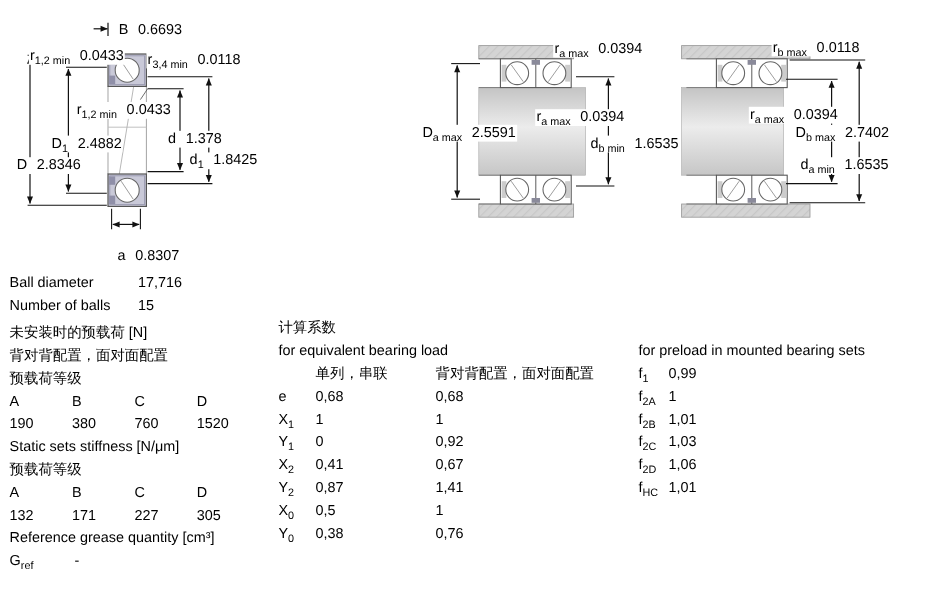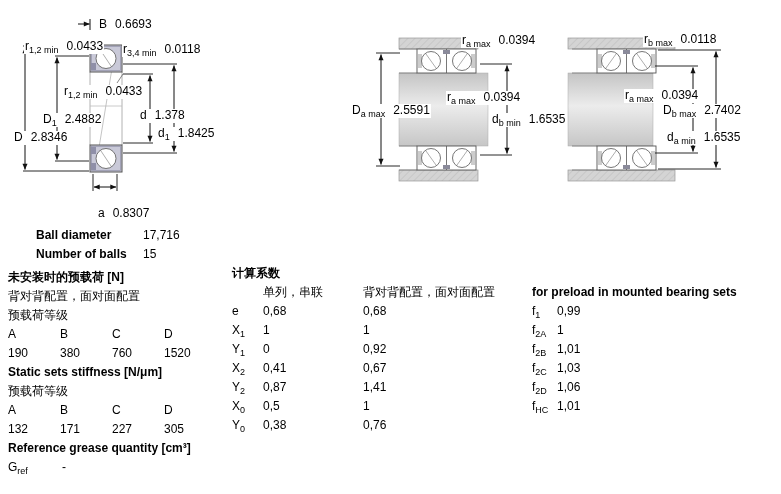--- a/index.html
+++ b/index.html
@@ -4,23 +4,23 @@
 <style>
   html,body{margin:0;padding:0;background:#fff;}
   body{font-family:"Liberation Sans","DejaVu Sans",sans-serif;color:#000;}
   #canvas{position:relative;width:781px;height:494px;background:#fff;overflow:hidden;}
   svg{position:absolute;left:0;top:0;}
   .dim{position:absolute;background:#fff;font-size:12px;line-height:13px;white-space:nowrap;padding:0 1px;margin-top:12px;}
   .dim sub{font-size:9px;line-height:8px;}
   .dim .val{margin-left:8px;}
   .col{position:absolute;font-size:12px;}
   .row{height:19px;line-height:19px;white-space:nowrap;}
-  .b{font-weight:bold;}
+  .b{font-weight:normal;}
   .gap-top{margin-top:4px;}
-  .lbl{display:inline-block;width:107px;font-weight:bold;margin-left:28px;}
+  .lbl{display:inline-block;width:107px;font-weight:normal;}
   .grid4 span{display:inline-block;width:52px;}
   .crow .clbl{display:inline-block;width:31px;}
   .crow .cv1{display:inline-block;width:100px;}
   .hdr-indent{padding-left:31px;}
   .hdr-indent .cv1{display:inline-block;width:100px;}
   .frow .flbl{display:inline-block;width:25px;}
   .grow .glbl{display:inline-block;width:54px;}
   sub{font-size:9px;}
 </style>
 </head>
@@ -219,20 +219,21 @@
       <span>132</span><span>171</span><span>227</span><span>305</span>
     </div>
     <div class="row b">Reference grease quantity [cm³]</div>
     <div class="row grow">
       <span class="glbl"><span>G</span><sub>ref</sub></span><span>-</span>
     </div>
   </div>
 
   <div class="col" style="left:232px;top:264px;width:290px">
     <div class="row b">计算系数</div>
+    <div class="row b">for equivalent bearing load</div>
     <div class="row hdr-indent">
       <span class="cv1">单列，串联</span><span>背对背配置，面对面配置</span>
     </div>
     <div class="row crow"><span class="clbl"><span>e</span><sub></sub></span><span class="cv1">0,68</span><span>0,68</span></div>
     <div class="row crow"><span class="clbl"><span>X</span><sub>1</sub></span><span class="cv1">1</span><span>1</span></div>
     <div class="row crow"><span class="clbl"><span>Y</span><sub>1</sub></span><span class="cv1">0</span><span>0,92</span></div>
     <div class="row crow"><span class="clbl"><span>X</span><sub>2</sub></span><span class="cv1">0,41</span><span>0,67</span></div>
     <div class="row crow"><span class="clbl"><span>Y</span><sub>2</sub></span><span class="cv1">0,87</span><span>1,41</span></div>
     <div class="row crow"><span class="clbl"><span>X</span><sub>0</sub></span><span class="cv1">0,5</span><span>1</span></div>
     <div class="row crow"><span class="clbl"><span>Y</span><sub>0</sub></span><span class="cv1">0,38</span><span>0,76</span></div>

